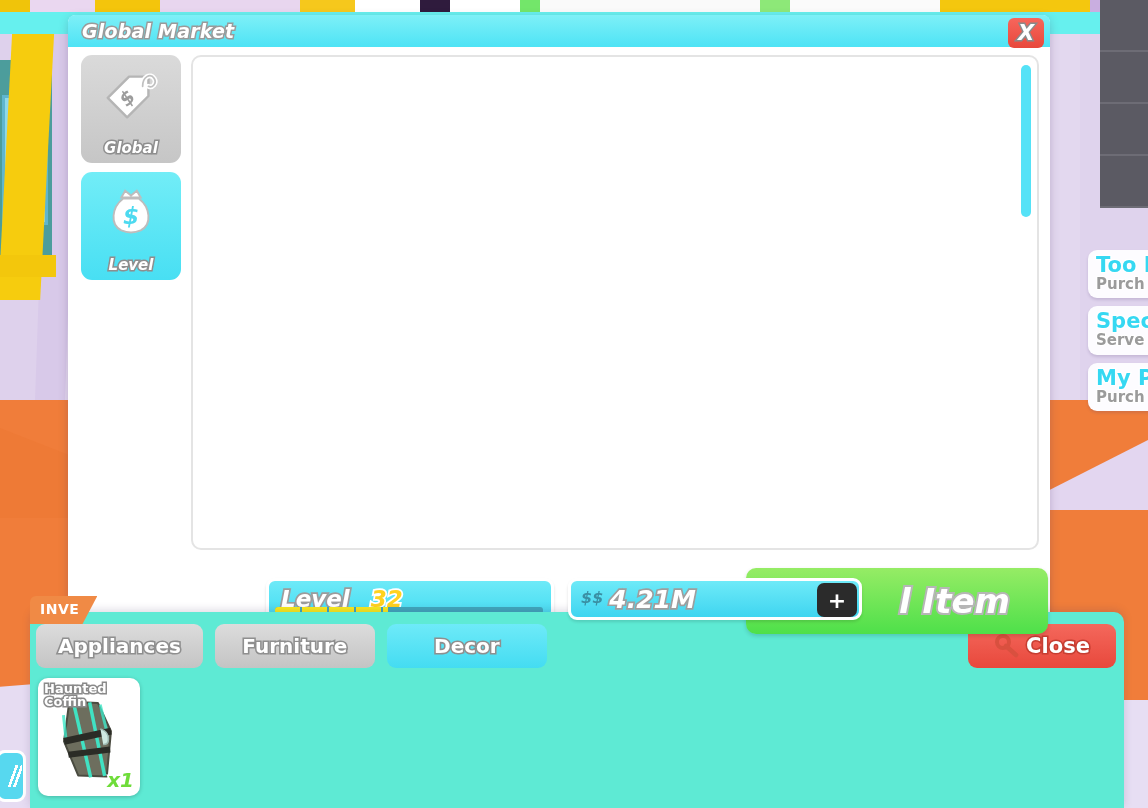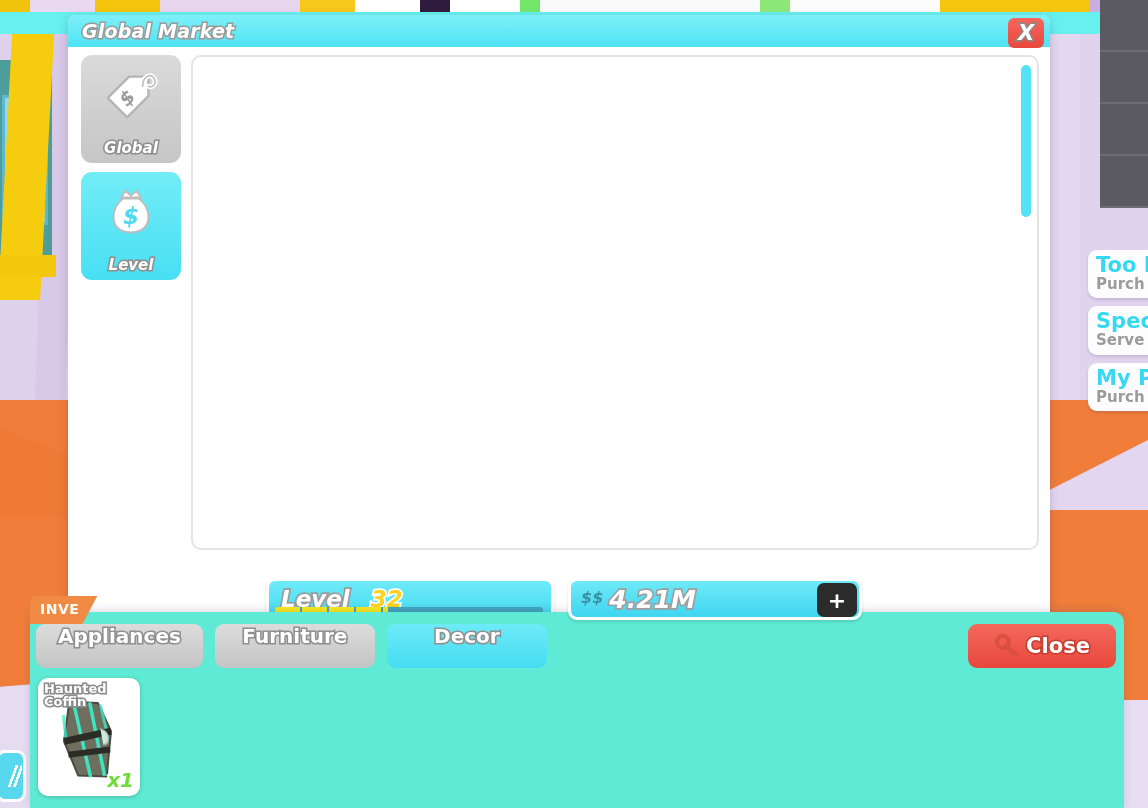--- a/index.html
+++ b/index.html
@@ -354,21 +354,21 @@
 
   .inv-tabs {
     position: absolute; left: 6px; top: 12px;
     display: flex; gap: 12px;
   }
   .inv-tab {
     height: 44px; min-width: 160px;
     padding: 0 22px;
     background: linear-gradient(180deg,#dcdcdc 0%, #c4c4c4 100%);
     border-radius: 9px;
-    display: flex; align-items: flex-start; justify-content: center;
+    display: flex; align-items: center; justify-content: center;
     cursor: pointer;
   }
   .inv-tab.active {
     background: linear-gradient(180deg,#6eeaf8 0%, #44dcf2 100%);
   }
   .inv-tab span {
     font-size: 20px; font-weight: bold;
     color: #ffffff;
     -webkit-text-stroke: 3.2px #8f8f8f;
     paint-order: stroke fill;
@@ -530,20 +530,23 @@
         <span class="level-num">32</span>
         <div class="level-progress" id="level-progress">
             <i style="width: 25px;"></i>
             <i style="width: 25px;"></i>
             <i style="width: 25px;"></i>
             <i style="width: 25px;"></i>
             <i style="width: 5px;"></i>
           </div>
       </div>
 
+      <div class="sell-item-btn">
+        <span class="sell-item-label">l Item</span>
+      </div>
 
       <div class="money-box">
         <span class="money-sym">$$</span>
         <span class="money-val">4.21M</span>
         <span class="money-plus">+</span>
       </div>
 
     </div>
   </div>
 

